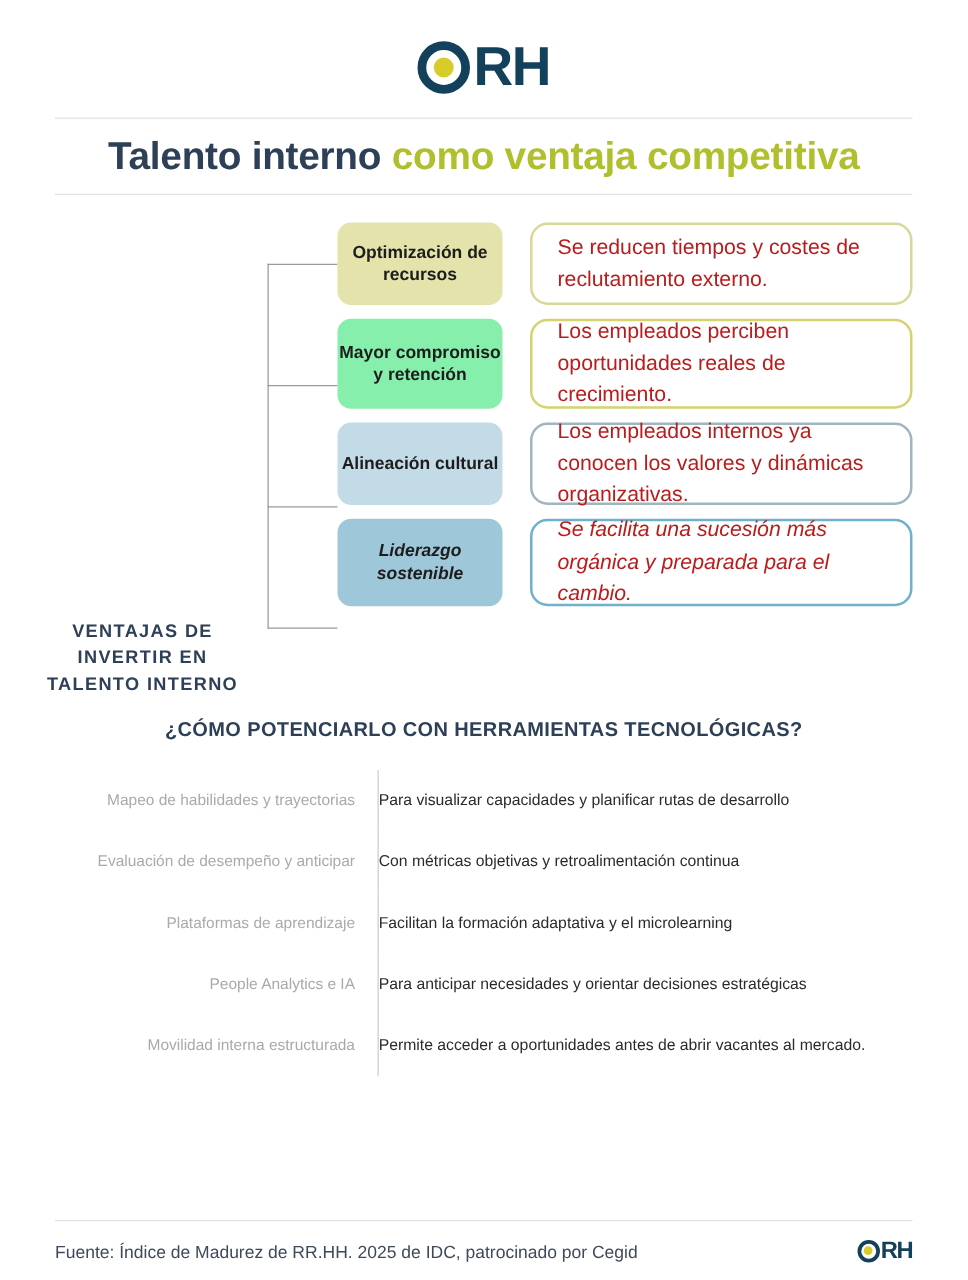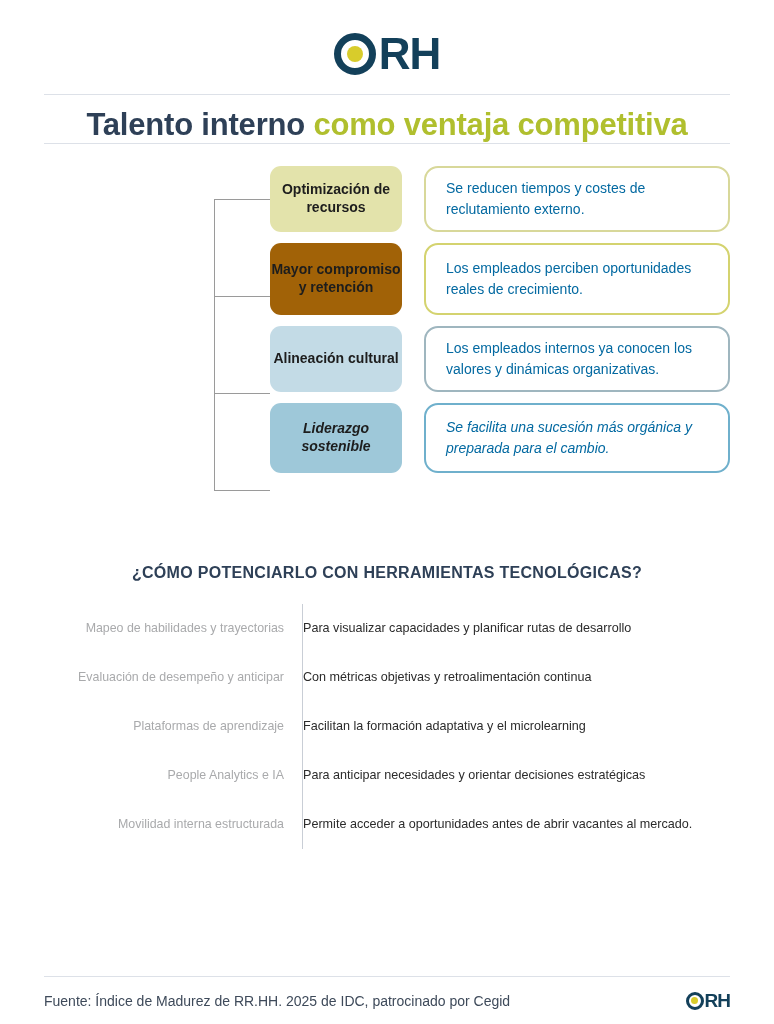--- a/index.html
+++ b/index.html
@@ -51,21 +51,21 @@
     letter-spacing: -1px;
     color: #13405a;
     line-height: 1;
   }
 
   
   .title-block {
     margin: 18px 44px 0 44px;
     border-top: 1px solid #dde1e8;
     border-bottom: 1px solid #dde1e8;
-    padding: 12px 0 0 0;
+    padding: 12px 0 12px 0;
     text-align: center;
   }
   .title {
     font-size: 31px;
     font-weight: bold;
     letter-spacing: -0.2px;
     line-height: 1.15;
   }
   .title .part-a { color: #2e4057; }
   .title .part-b { color: #b0bf2e; }
@@ -135,23 +135,23 @@
   .adv-desc {
     margin-left: 22px;
     flex: 1 1 auto;
     background: #ffffff;
     border: 2px solid #cccccc;
     border-radius: 14px;
     display: flex;
     align-items: center;
     padding: 6px 20px;
     box-sizing: border-box;
-    font-size: 14px;
+    font-size: 17px;
     line-height: 1.5;
-    color: #0369a1;
+    color: #b91c1c;
   }
 
   
   .tools-heading {
     text-align: center;
     font-size: 16px;
     font-weight: bold;
     letter-spacing: 0.3px;
     color: #2e4057;
     margin-top: 18px;
@@ -232,35 +232,36 @@
 </div>
 
 <div class="title-block">
   <div class="title">
     <span class="part-a">Talento interno</span>
     <span class="part-b">como ventaja competitiva</span>
   </div>
 </div>
 
 <div class="adv-section">
+  <div class="adv-label">VENTAJAS DE INVERTIR EN TALENTO INTERNO</div>
   <div class="bracket"></div>
   <div class="bracket-arm" style="top:33px;"></div>
   <div class="bracket-arm" style="top:130px;"></div>
   <div class="bracket-arm" style="top:227px;"></div>
   <div class="bracket-arm" style="top:324px;"></div>
 
   <div class="adv-rows">
 
     <div class="adv-row">
       <div class="adv-chip" style="background:#e3e3ab;">Optimización de recursos</div>
       <div class="adv-desc" style="border-color:#d8d89a;">Se reducen tiempos y costes de reclutamiento externo.</div>
     </div>
 
     <div class="adv-row" style="height:72px;">
-      <div class="adv-chip" style="background:#a16207;">Mayor compromiso y retención</div>
+      <div class="adv-chip" style="background:#86efac;">Mayor compromiso y retención</div>
       <div class="adv-desc" style="border-color:#d4d36f;">Los empleados perciben oportunidades reales de crecimiento.</div>
     </div>
 
     <div class="adv-row" style="height:66px;">
       <div class="adv-chip" style="background:#c3dbe6;">Alineación cultural</div>
       <div class="adv-desc" style="border-color:#9fb6bf;">Los empleados internos ya conocen los valores y dinámicas organizativas.</div>
     </div>
 
     <div class="adv-row" style="height:70px;font-style:italic;">
       <div class="adv-chip" style="background:#9ec8d9;">Liderazgo sostenible</div>

